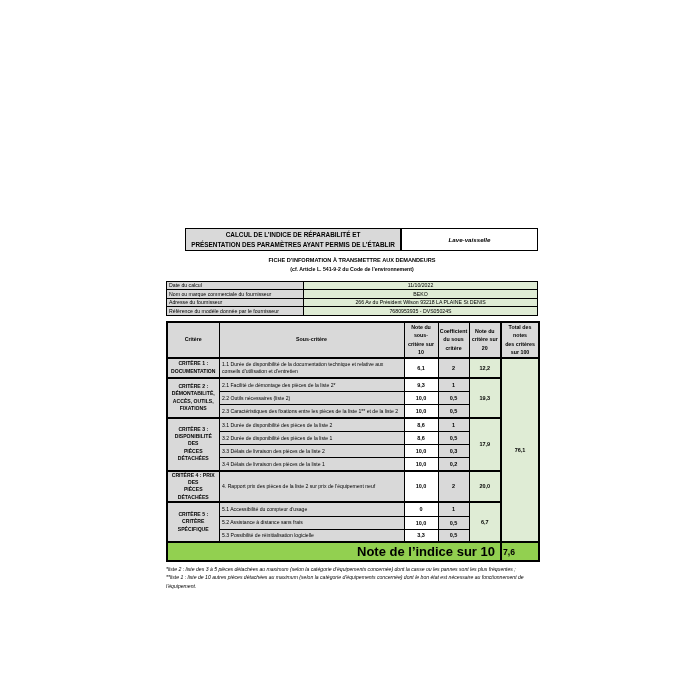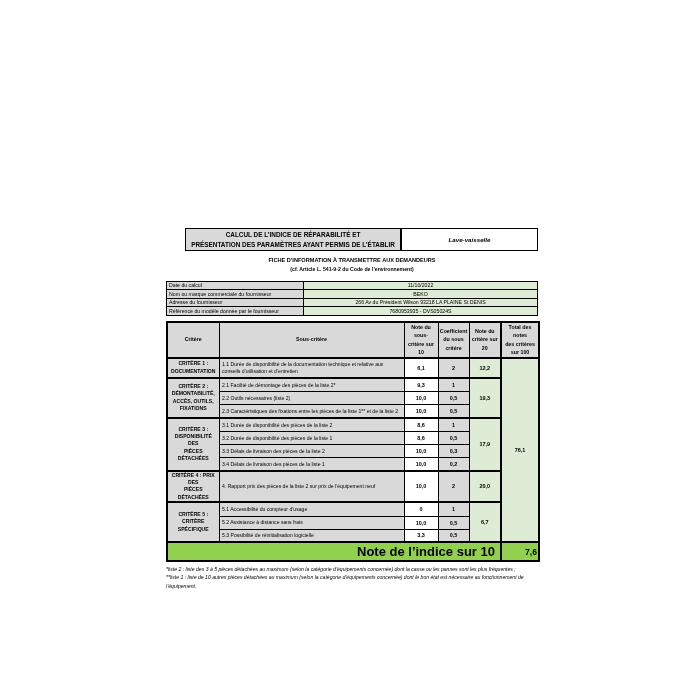--- a/index.html
+++ b/index.html
@@ -48,21 +48,21 @@
   .sub  { background: #d9d9d9; font-size: 5.1px; text-align: left; padding: 0 2.5px; line-height: 1.2; }
   .num  { font-weight: bold; font-size: 5.5px; text-align: center; }
   .bg-white { background: #ffffff; }
   .bg-gray  { background: #d9d9d9; }
   .bg-green { background: #dfecd5; }
   .total-cell { border-left: 2px solid #000 !important; }
   tr.gtop td { border-top: 2px solid #000; }
   tr.h13 { height: 13px; } tr.h14 { height: 14px; } tr.h20 { height: 20px; } tr.h17 { height: 17px; }
   tr.final td { border-top: 2px solid #000; background: #92d050; height: 15px; }
   .final-label { text-align: right; font-weight: bold; font-size: 13px; padding-right: 5px; }
-  .final-value { text-align: right; font-weight: bold; font-size: 8.6px; border-left: 2px solid #000 !important; }
+  .final-value { text-align: left; font-weight: bold; font-size: 8.6px; border-left: 2px solid #000 !important; }
 
   
   .notes { margin-top: 3px; font-size: 5.1px; font-style: italic; line-height: 1.65; }
 </style>
 </head>
 <body>
 
 <div class="doc">
 
   <div class="title-row">

